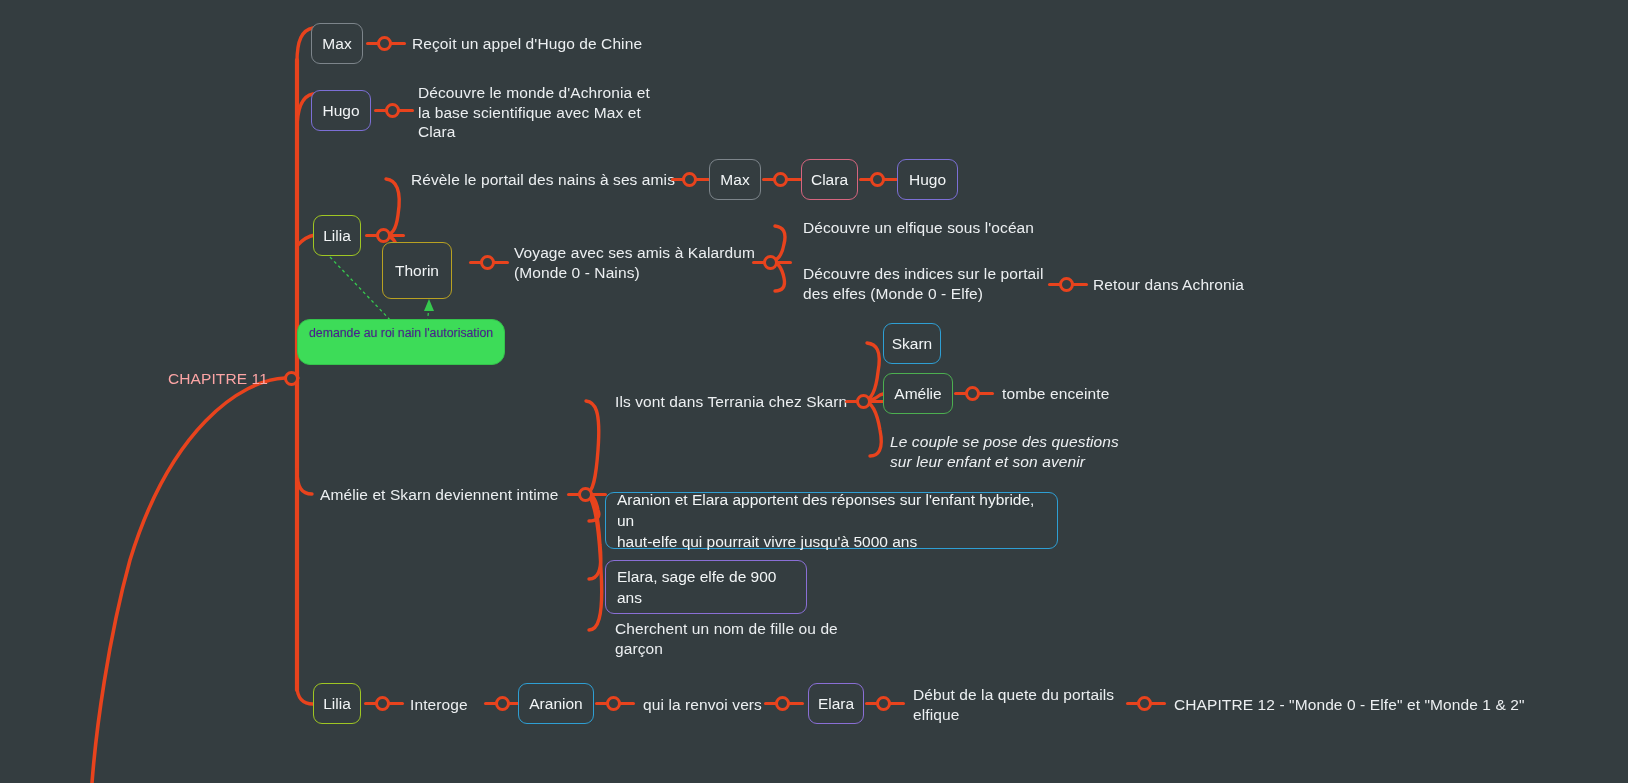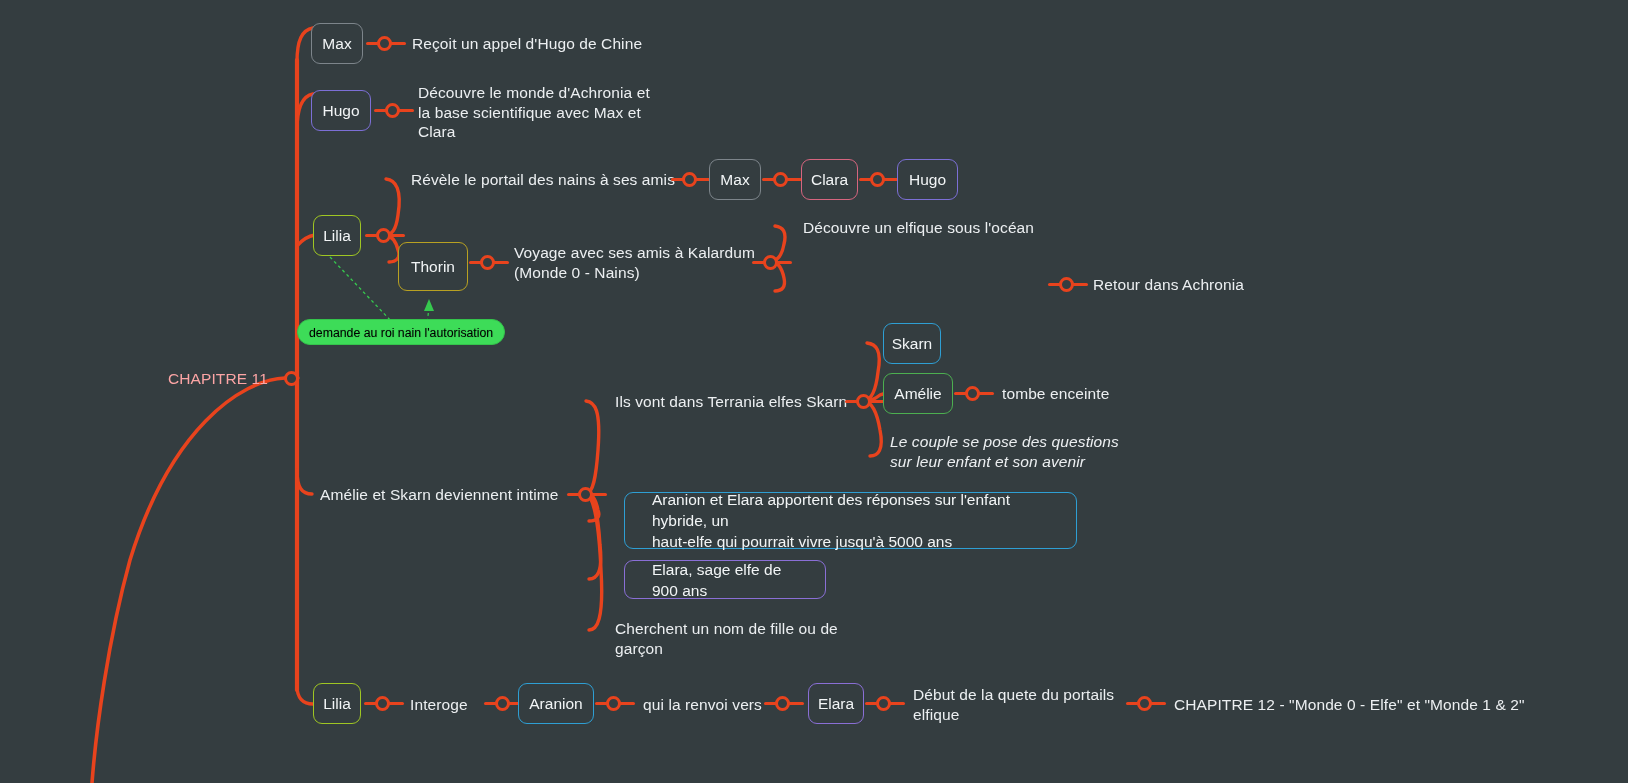--- a/index.html
+++ b/index.html
@@ -47,24 +47,23 @@
     justify-content: center;
     font-size: 15.5px;
     line-height: 19px;
     color: #f2f5f6;
     padding: 0 10px;
     white-space: nowrap;
   }
   .node.boxed {
     justify-content: flex-start;
     white-space: pre-line;
-    padding: 7px 27px;
+    padding: 7px 11px;
     text-align: left;
     line-height: 21px;
-    margin-left: 19px;
   }
   
   .conn {
     position: absolute;
     width: 40px; height: 18px;
   }
   .conn .bar {
     position: absolute;
     top: 7.5px; left: 0;
     width: 40px; height: 3.2px;
@@ -80,24 +79,24 @@
     border-radius: 50%;
     background: #343d40;
   }
   
   .callout {
     position: absolute;
     box-sizing: border-box;
     background: #3ddc58;
     border: 1.5px solid #34c44c;
     border-radius: 13px;
-    color: #000000;
+    color: #4c1d95;
     font-size: 12.3px;
     line-height: 14px;
-    padding: 6px 11px 4px 11px;
+    padding: 6px 11px 24px 11px;
     white-space: nowrap;
     text-shadow: 0 0 1px rgba(0,0,0,.25);
   }
 </style>
 </head>
 <body>
 
 <div id="canvas">
 
   <svg id="wires" viewBox="0 0 1628 783" width="1628" height="783">
@@ -185,34 +184,36 @@
     <span>Hugo</span>
   </div>
 
   <div class="node" style="left:313px; top:215px; width:48px; height:41px; border-color:#9fc623;">
     <span>Lilia</span>
   </div>
   <div class="conn" style="left:365px; top:226px;">
     <div class="bar"></div>
     <div class="ring"></div>
   </div>
-  <div class="node" style="left:398px; top:242px; width:70px; height:49px; border-color:#b8a122;">
+  <div class="node" style="left:382px; top:242px; width:70px; height:57px; border-color:#b8a122;">
     <span>Thorin</span>
   </div>
   <div class="conn" style="left:469px; top:253px;">
     <div class="bar"></div>
     <div class="ring"></div>
   </div>
   <div class="topic" style="left:514px; top:243px;">Voyage avec ses amis à Kalardum
 (Monde 0 - Nains)</div>
   <div class="conn" style="left:752px; top:253px;">
     <div class="bar"></div>
     <div class="ring"></div>
   </div>
   <div class="topic" style="left:803px; top:218px;">Découvre un elfique sous l'océan</div>
+  <div class="topic" style="left:803px; top:264px;">Découvre des indices sur le portail
+des elfes (Monde 0 - Elfe)</div>
   <div class="conn" style="left:1048px; top:275px;">
     <div class="bar"></div>
     <div class="ring"></div>
   </div>
   <div class="topic" style="left:1093px; top:275px;">Retour dans Achronia</div>
 
   <svg style="position:absolute; left:290px; top:245px; width:230px; height:100px;" viewBox="0 0 230 100" width="230" height="100">
     <g stroke="#36c94e" stroke-width="1.3" fill="none" stroke-dasharray="3 3">
       <path d="M 40,12 L 103,78"></path>
       <path d="M 139,62 L 137,80"></path>
@@ -222,21 +223,21 @@
   <div class="callout" style="left:297px; top:319px;">
     <span>demande au roi nain l'autorisation</span>
   </div>
 
   <div class="topic" style="left:320px; top:485px;">Amélie et Skarn deviennent intime</div>
   <div class="conn" style="left:567px; top:485px;">
     <div class="bar"></div>
     <div class="ring"></div>
   </div>
 
-  <div class="topic" style="left:615px; top:392px;">Ils vont dans Terrania elfes Skarn</div>
+  <div class="topic" style="left:615px; top:392px;">Ils vont dans Terrania chez Skarn</div>
   <div class="conn" style="left:845px; top:392px;">
     <div class="bar"></div>
     <div class="ring"></div>
   </div>
 
   <div class="node" style="left:883px; top:323px; width:58px; height:41px; border-color:#2e9fd4;">
     <span>Skarn</span>
   </div>
   <div class="node" style="left:883px; top:373px; width:70px; height:41px; border-color:#4caf50;">
     <span>Amélie</span>
@@ -246,21 +247,21 @@
     <div class="ring"></div>
   </div>
   <div class="topic" style="left:1002px; top:384px;">tombe enceinte</div>
   <div class="topic" style="left:890px; top:432px;font-style:italic;">Le couple se pose des questions
 sur leur enfant et son avenir</div>
 
   <div class="node boxed" style="left:605px; top:492px; width:453px; height:57px; border-color:#2e9fd4;">
     <span>Aranion et Elara apportent des réponses sur l'enfant hybride, un
 haut-elfe qui pourrait vivre jusqu'à 5000 ans</span>
   </div>
-  <div class="node boxed" style="left:605px; top:560px; width:202px; height:39px; border-color:#8a6fd6;">
+  <div class="node boxed" style="left:605px; top:560px; width:202px; height:54px; border-color:#8a6fd6;">
     <span>Elara, sage elfe de 900 ans</span>
   </div>
   <div class="topic" style="left:615px; top:619px;">Cherchent un nom de fille ou de
 garçon</div>
 
   <div class="node" style="left:313px; top:683px; width:48px; height:41px; border-color:#9fc623;">
     <span>Lilia</span>
   </div>
   <div class="conn" style="left:364px; top:694px;">
     <div class="bar"></div>

